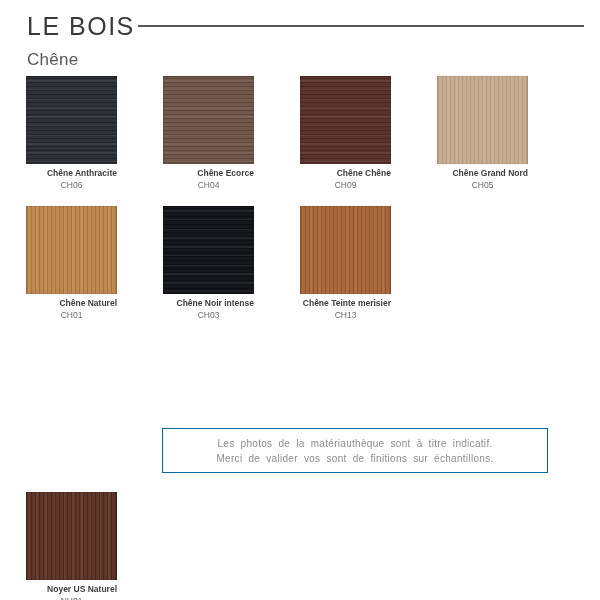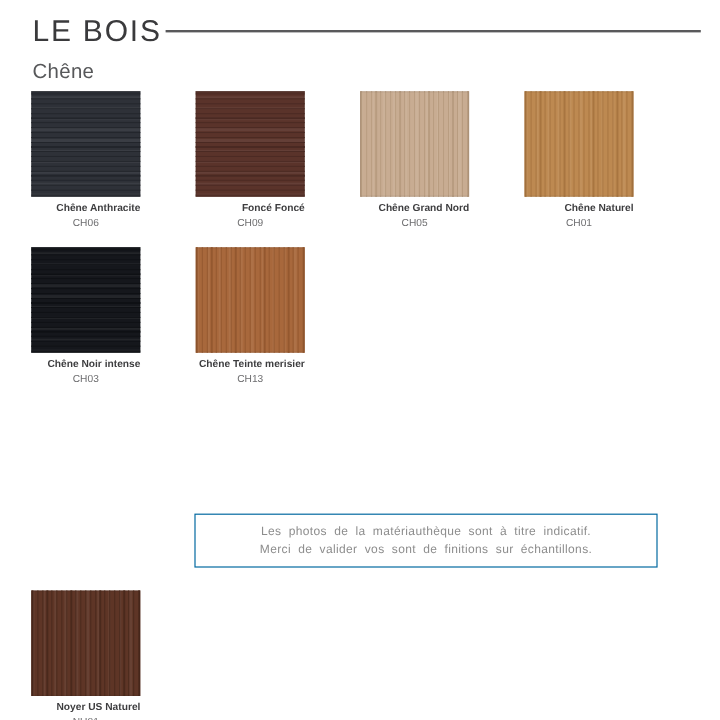--- a/index.html
+++ b/index.html
@@ -62,22 +62,27 @@
   <div class="title-rule"></div>
 
   <div class="section-label" id="label-0">Chêne</div>
   <div class="grid" id="grid-0">
       <div class="cell">
         <div class="swatch" style="background-color: rgb(46, 49, 56); background-image: repeating-linear-gradient(0deg, rgb(34, 37, 43) 0px, rgb(34, 37, 43) 1px, transparent 1px, transparent 4px), repeating-linear-gradient(0deg, rgba(255, 255, 255, 0.06) 0px, rgba(255, 255, 255, 0.06) 2px, transparent 2px, transparent 9px);"></div>
         <div class="name">Chêne Anthracite</div>
         <div class="code">CH06</div>
       </div>
       <div class="cell">
+        <div class="swatch" style="background-color: rgb(112, 88, 74); background-image: repeating-linear-gradient(0deg, rgb(94, 72, 60) 0px, rgb(94, 72, 60) 1px, transparent 1px, transparent 4px), repeating-linear-gradient(0deg, rgba(255, 255, 255, 0.06) 0px, rgba(255, 255, 255, 0.06) 2px, transparent 2px, transparent 9px);"></div>
+        <div class="name">Chêne Ecorce</div>
+        <div class="code">CH04</div>
+      </div>
+      <div class="cell">
         <div class="swatch" style="background-color: rgb(90, 51, 42); background-image: repeating-linear-gradient(0deg, rgb(74, 41, 34) 0px, rgb(74, 41, 34) 1px, transparent 1px, transparent 4px), repeating-linear-gradient(0deg, rgba(255, 255, 255, 0.06) 0px, rgba(255, 255, 255, 0.06) 2px, transparent 2px, transparent 9px);"></div>
-        <div class="name">Foncé Foncé</div>
+        <div class="name">Chêne Chêne</div>
         <div class="code">CH09</div>
       </div>
       <div class="cell">
         <div class="swatch" style="background-color: rgb(200, 172, 146); background-image: repeating-linear-gradient(90deg, rgb(184, 156, 128) 0px, rgb(184, 156, 128) 1px, transparent 1px, transparent 4px), repeating-linear-gradient(90deg, rgba(255, 255, 255, 0.06) 0px, rgba(255, 255, 255, 0.06) 2px, transparent 2px, transparent 9px);"></div>
         <div class="name">Chêne Grand Nord</div>
         <div class="code">CH05</div>
       </div>
       <div class="cell">
         <div class="swatch" style="background-color: rgb(189, 137, 81); background-image: repeating-linear-gradient(90deg, rgb(168, 117, 64) 0px, rgb(168, 117, 64) 1px, transparent 1px, transparent 4px), repeating-linear-gradient(90deg, rgba(255, 255, 255, 0.06) 0px, rgba(255, 255, 255, 0.06) 2px, transparent 2px, transparent 9px);"></div>
         <div class="name">Chêne Naturel</div>

